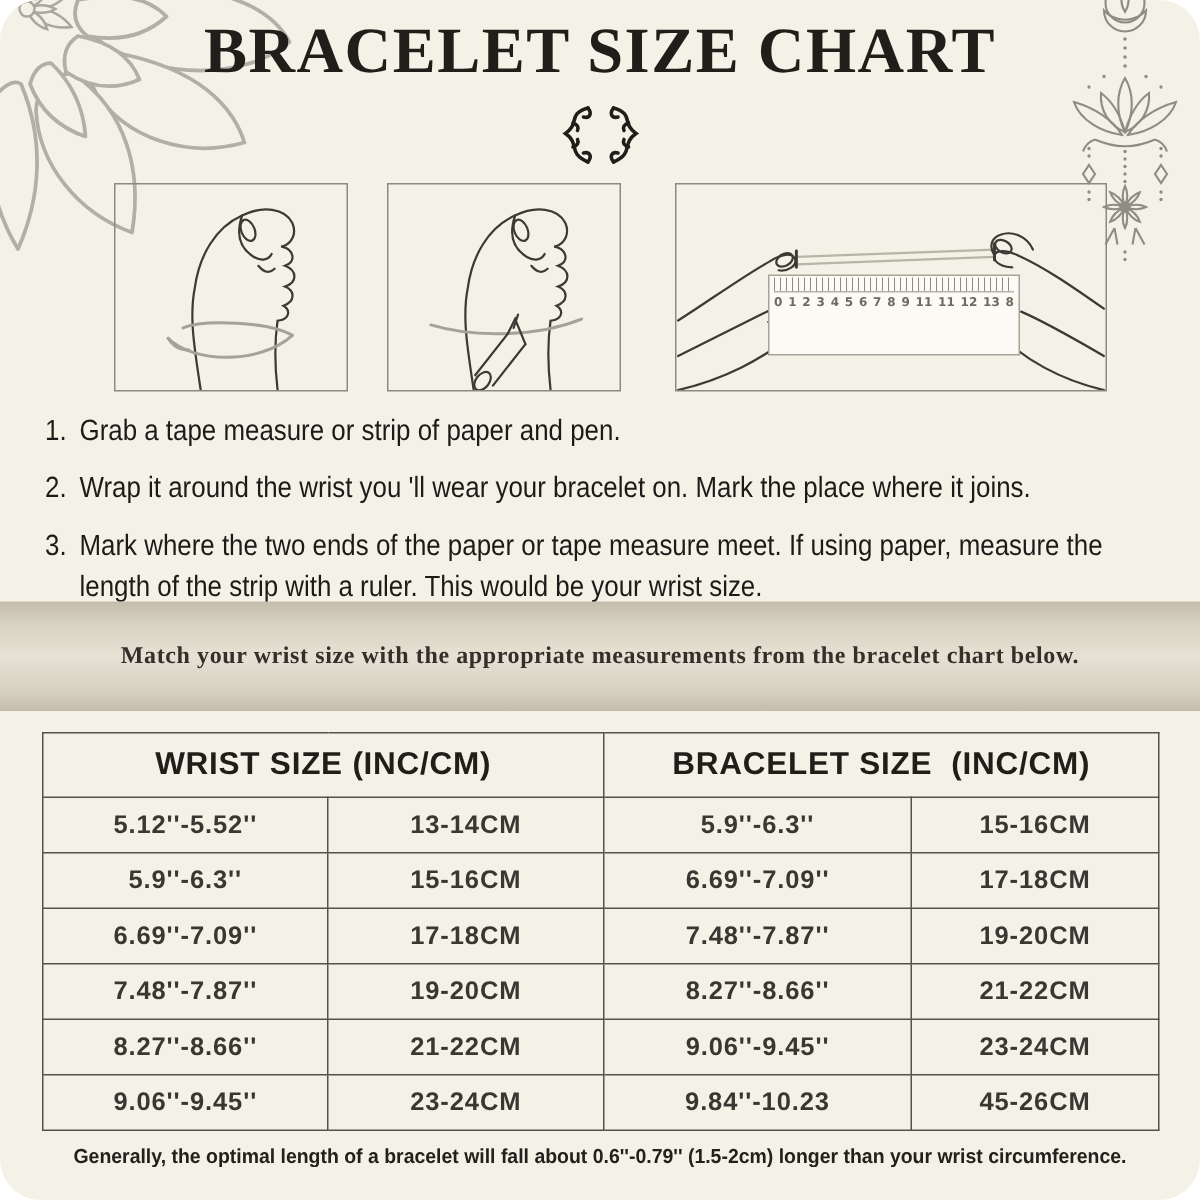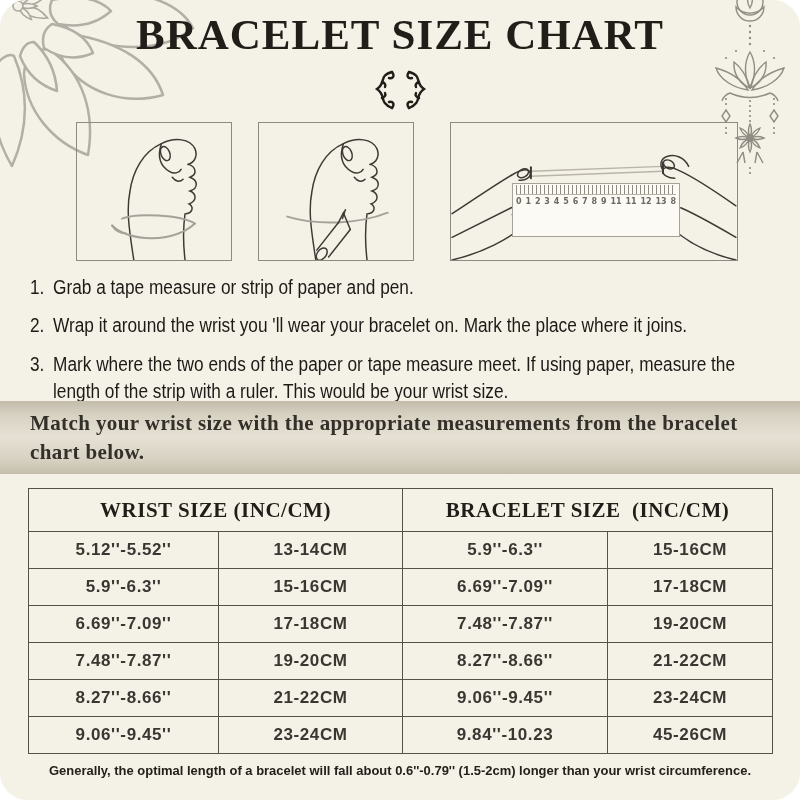--- a/index.html
+++ b/index.html
@@ -46,30 +46,30 @@
   .step .num{flex:0 0 26px;}
   .step .txt{flex:1;}
   
   .banner{
     position:absolute;top:401px;left:0;width:800px;height:73px;
     background:linear-gradient(180deg,#c3bcab 0%,#d8d2c3 20%,#e7e1d5 50%,#d6d0c1 82%,#c4bdac 100%);
     display:flex;align-items:center;justify-content:center;
   }
   .banner p{
     margin:0;max-width:740px;
-    font-family:"Liberation Serif",serif;font-weight:700;font-size:21px;
+    font-family:"Liberation Serif",serif;font-weight:700;font-size:16px;
     letter-spacing:0.4px;color:#332f29;line-height:1.35;
   }
   
   .size-table{
     position:absolute;top:488px;left:28px;width:744px;border-collapse:collapse;table-layout:fixed;
   }
   .size-table th,.size-table td{border:1px solid #55524b;text-align:center;padding:0;}
   .size-table th{
-    height:42px;font-family:Liberation Serif, serif;font-weight:700;font-size:21px;
+    height:42px;font-family:Liberation Sans, sans-serif;font-weight:700;font-size:21px;
     letter-spacing:0.5px;color:#211d19;
   }
   .size-table td{
     height:36px;font-family:"Liberation Sans",sans-serif;font-size:17px;
     letter-spacing:0.6px;color:#3a3733;font-weight:700;
   }
   
   .footer{
     position:absolute;top:763px;left:0;right:0;margin:0;text-align:center;
     font-size:13.5px;font-weight:700;color:#24211d;transform:scaleX(0.96);

